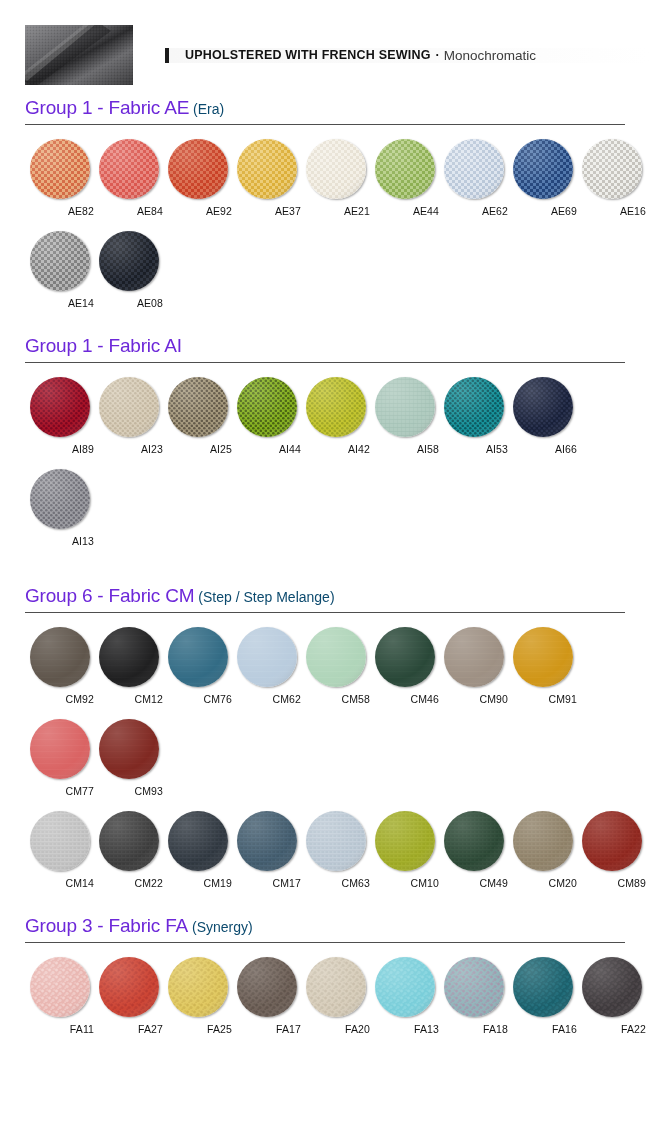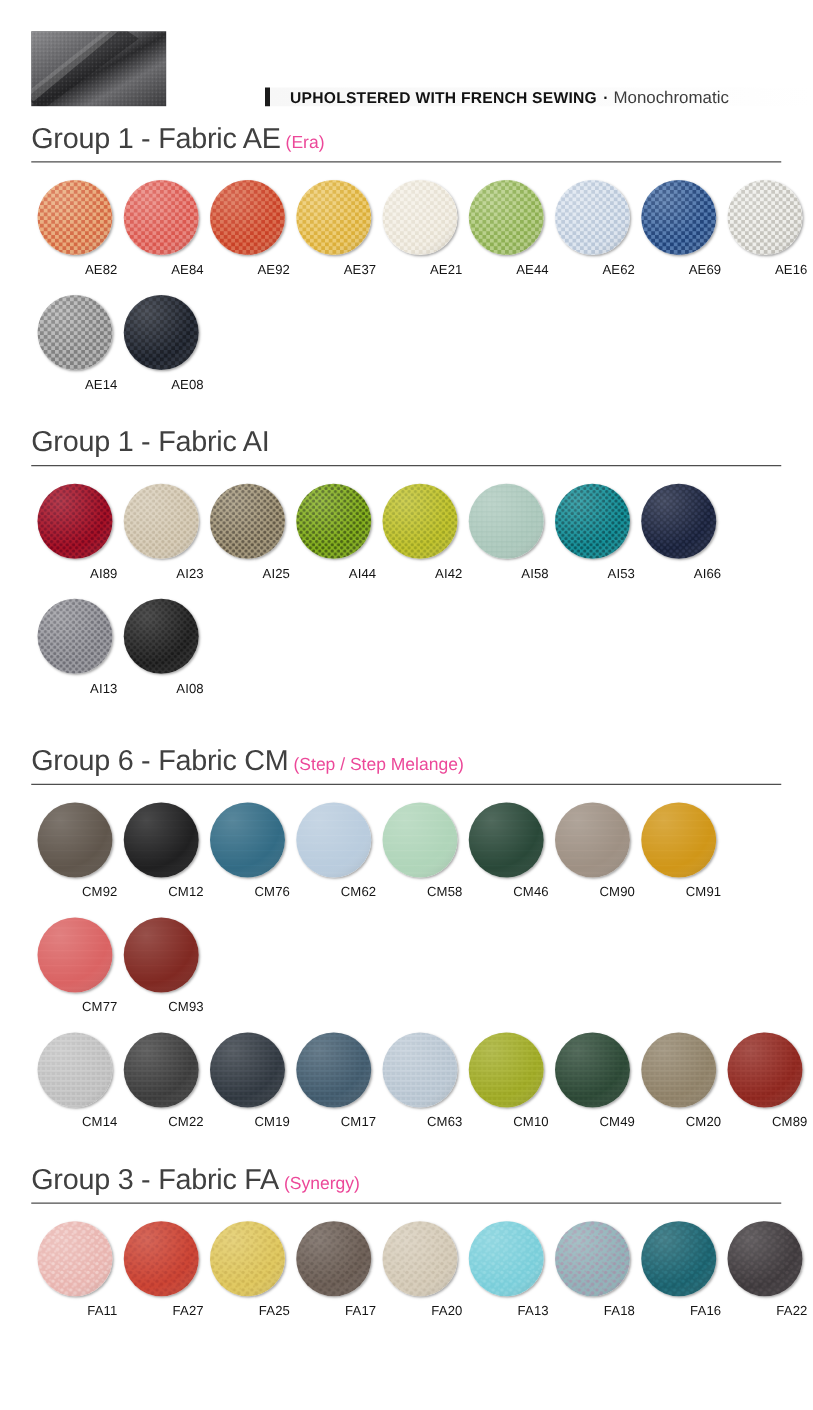--- a/index.html
+++ b/index.html
@@ -12,24 +12,23 @@
     height: 1128px;
     position: relative;
     font-family: "Liberation Sans", sans-serif;
     color: #1a1a1a;
     overflow: hidden;
   }
 
   
   .header {
     display: flex;
-    align-items: flex-end;
+    align-items: center;
     height: 60px;
     margin: 25px 0 0 0;
-    gap: 47px;
   }
   .header-thumb {
     width: 108px;
     height: 60px;
     margin-left: 25px;
     flex: 0 0 auto;
     position: relative;
     overflow: hidden;
     background: #6f7073;
   }
@@ -70,28 +69,28 @@
   .group {
     margin: 0 25px;
   }
   .group-head {
     padding-top: 12px;
     border-bottom: 1px solid #4e4e4e;
     padding-bottom: 5px;
     white-space: nowrap;
   }
   .group-title {
-    font-size: 23px;
+    font-size: 19px;
     font-weight: normal;
-    color: #404040;
+    color: #6d28d9;
     letter-spacing: -0.2px;
   }
   .group-paren {
     font-size: 14px;
-    color: #ec4899;
+    color: #0c4a6e;
     margin-left: 4px;
   }
 
   
   .row {
     display: flex;
     padding-top: 14px;
   }
   .cell {
     width: 69px;
@@ -648,43 +647,20 @@
         <stop offset="100%" stop-color="#000000" stop-opacity="0.22"></stop>
       </radialGradient>
     </defs>
     <rect width="80" height="80" fill="url(#p40)"></rect>
     <rect width="80" height="80" fill="url(#v41)"></rect>
   </svg>
             </div>
          </div>
          <div class="cell-label">AI13</div>
         </div>
-        <div class="cell">
-          <div class="dot-wrap">
-           <div class="dot">
-              <svg class="tex" viewBox="0 0 80 80" preserveAspectRatio="none">
-    <defs>
-                  <pattern id="p42" width="5" height="5" patternUnits="userSpaceOnUse">
-      <rect width="5" height="5" fill="#262626"></rect>
-      <circle cx="1.3" cy="1.3" r="1.3" fill="#131313"></circle>
-      <circle cx="3.8" cy="3.8" r="1.3" fill="#131313"></circle>
-    </pattern>
-      <radialGradient id="v43" cx="35%" cy="30%" r="78%">
-        <stop offset="0%" stop-color="#ffffff" stop-opacity="0.20"></stop>
-        <stop offset="62%" stop-color="#ffffff" stop-opacity="0.02"></stop>
-        <stop offset="100%" stop-color="#000000" stop-opacity="0.22"></stop>
-      </radialGradient>
-    </defs>
-    <rect width="80" height="80" fill="url(#p42)"></rect>
-    <rect width="80" height="80" fill="url(#v43)"></rect>
-  </svg>
-            </div>
-         </div>
-         <div class="cell-label">AI08</div>
-        </div>
       </div>
     </div>
     <div class="sec-gap-lg"></div>
     <div class="group">
       <div class="group-head"><span class="group-title">Group 6 - Fabric CM</span><span class="group-paren">(Step / Step Melange)</span></div>
       <div class="row">
         <div class="cell">
           <div class="dot-wrap">
            <div class="dot">
               <svg class="tex" viewBox="0 0 80 80" preserveAspectRatio="none">

